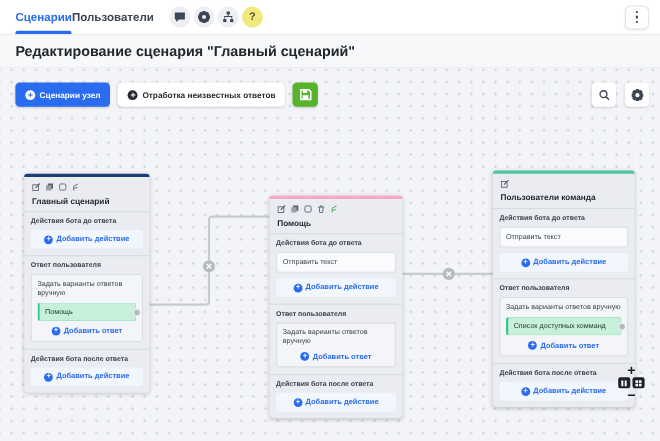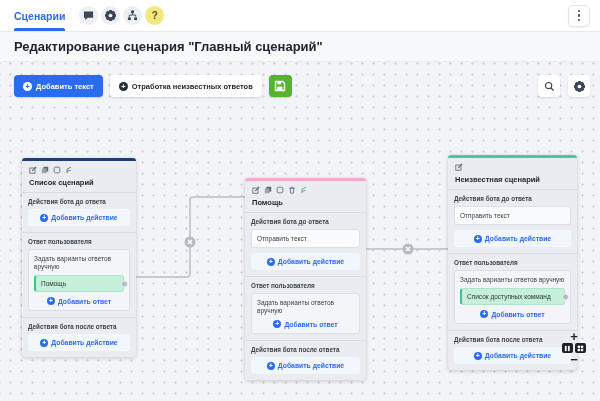--- a/index.html
+++ b/index.html
@@ -82,20 +82,21 @@
   .zc-sq { width:11px; height:10px; background:#1c2028; border-radius:2px; display:flex; align-items:center; justify-content:center; cursor:pointer; }
 </style>
 </head>
 <body>
 
 <div class="stage">
 
   <div class="topbar">
     <div class="tabs">
       <div class="tab active">Сценарии</div>
+      <div class="tab">Пользователи</div>
     </div>
     <div class="circs">
       <div class="circ">
         <svg width="11" height="11" viewBox="0 0 12 12">
             <path d="M1 1.5h10v7H5.2L2.4 11V8.5H1z" fill="#3d4654"></path>
           </svg>
       </div>
       <div class="circ">
         <svg width="11" height="11" viewBox="0 0 10 10">
           <g fill="#3d4654">
@@ -130,21 +131,21 @@
 
   <div class="header-band">
     <div class="page-title">Редактирование сценария "Главный сценарий"</div>
   </div>
 
   <div class="canvas"></div>
 
   <div class="toolbar">
     <div class="btn btn-blue">
       <span class="pb pb-white">+</span>
-      <span>Добавить текст</span>
+      <span>Сценарии узел</span>
     </div>
     <div class="btn btn-white">
       <span class="pb pb-dark">+</span>
       <span>Отработка неизвестных ответов</span>
     </div>
     <div class="btn-save">
       <svg width="12" height="12" viewBox="0 0 12 12">
         <path d="M1.5 1.5h7.2l1.8 1.8v7.2H1.5z" fill="none" stroke="#fff" stroke-width="1.4"></path>
         <rect x="3.4" y="1.8" width="3.8" height="2.6" fill="#fff"></rect>
         <rect x="3.2" y="6.6" width="5.2" height="3.6" fill="#fff"></rect>
@@ -199,21 +200,21 @@
             <rect x="3" y="1" width="6" height="6" fill="#5b6270"></rect>
             <rect x="1" y="3" width="6" height="6" fill="#9aa0ac"></rect>
           </svg>
         <svg width="8" height="8" viewBox="0 0 10 10">
             <rect x="1.5" y="1.5" width="7" height="7" rx="1.5" fill="none" stroke="#5b6270"></rect>
           </svg>
         <svg width="8" height="8" viewBox="0 0 10 10">
             <path d="M2.5 9V4 M2.5 4 L7.5 1.5 M2.5 6.5 L7 5.5" stroke="#5b6270" fill="none"></path>
           </svg>
       </div>
-      <div class="node-title">Список сценарий</div>
+      <div class="node-title">Главный сценарий</div>
     </div>
     <div class="section">
       <div class="sec-label">Действия бота до ответа</div>
       <div class="add-box">
         <div class="blue-link">
             <span class="pb-link">+</span>
             <span>Добавить действие</span>
           </div>
       </div>
     </div>
@@ -299,21 +300,21 @@
 
   <div class="node" style="left:448px; top:155px; width:129px;">
     <div class="accent" style="background: rgb(79, 196, 164);"></div>
     <div class="node-header">
       <div class="icons-row">
         <svg width="8" height="8" viewBox="0 0 10 10">
             <rect x="1" y="2.5" width="6.5" height="6.5" fill="none" stroke="#5b6270"></rect>
             <path d="M4 6 L9 1" stroke="#5b6270" stroke-width="1.4"></path>
           </svg>
       </div>
-      <div class="node-title">Неизвестная сценарий</div>
+      <div class="node-title">Пользователи команда</div>
     </div>
     <div class="section">
       <div class="sec-label">Действия бота до ответа</div>
       <div class="action-card">Отправить текст</div>
       <div class="add-box">
         <div class="blue-link">
             <span class="pb-link">+</span>
             <span>Добавить действие</span>
           </div>
       </div>

